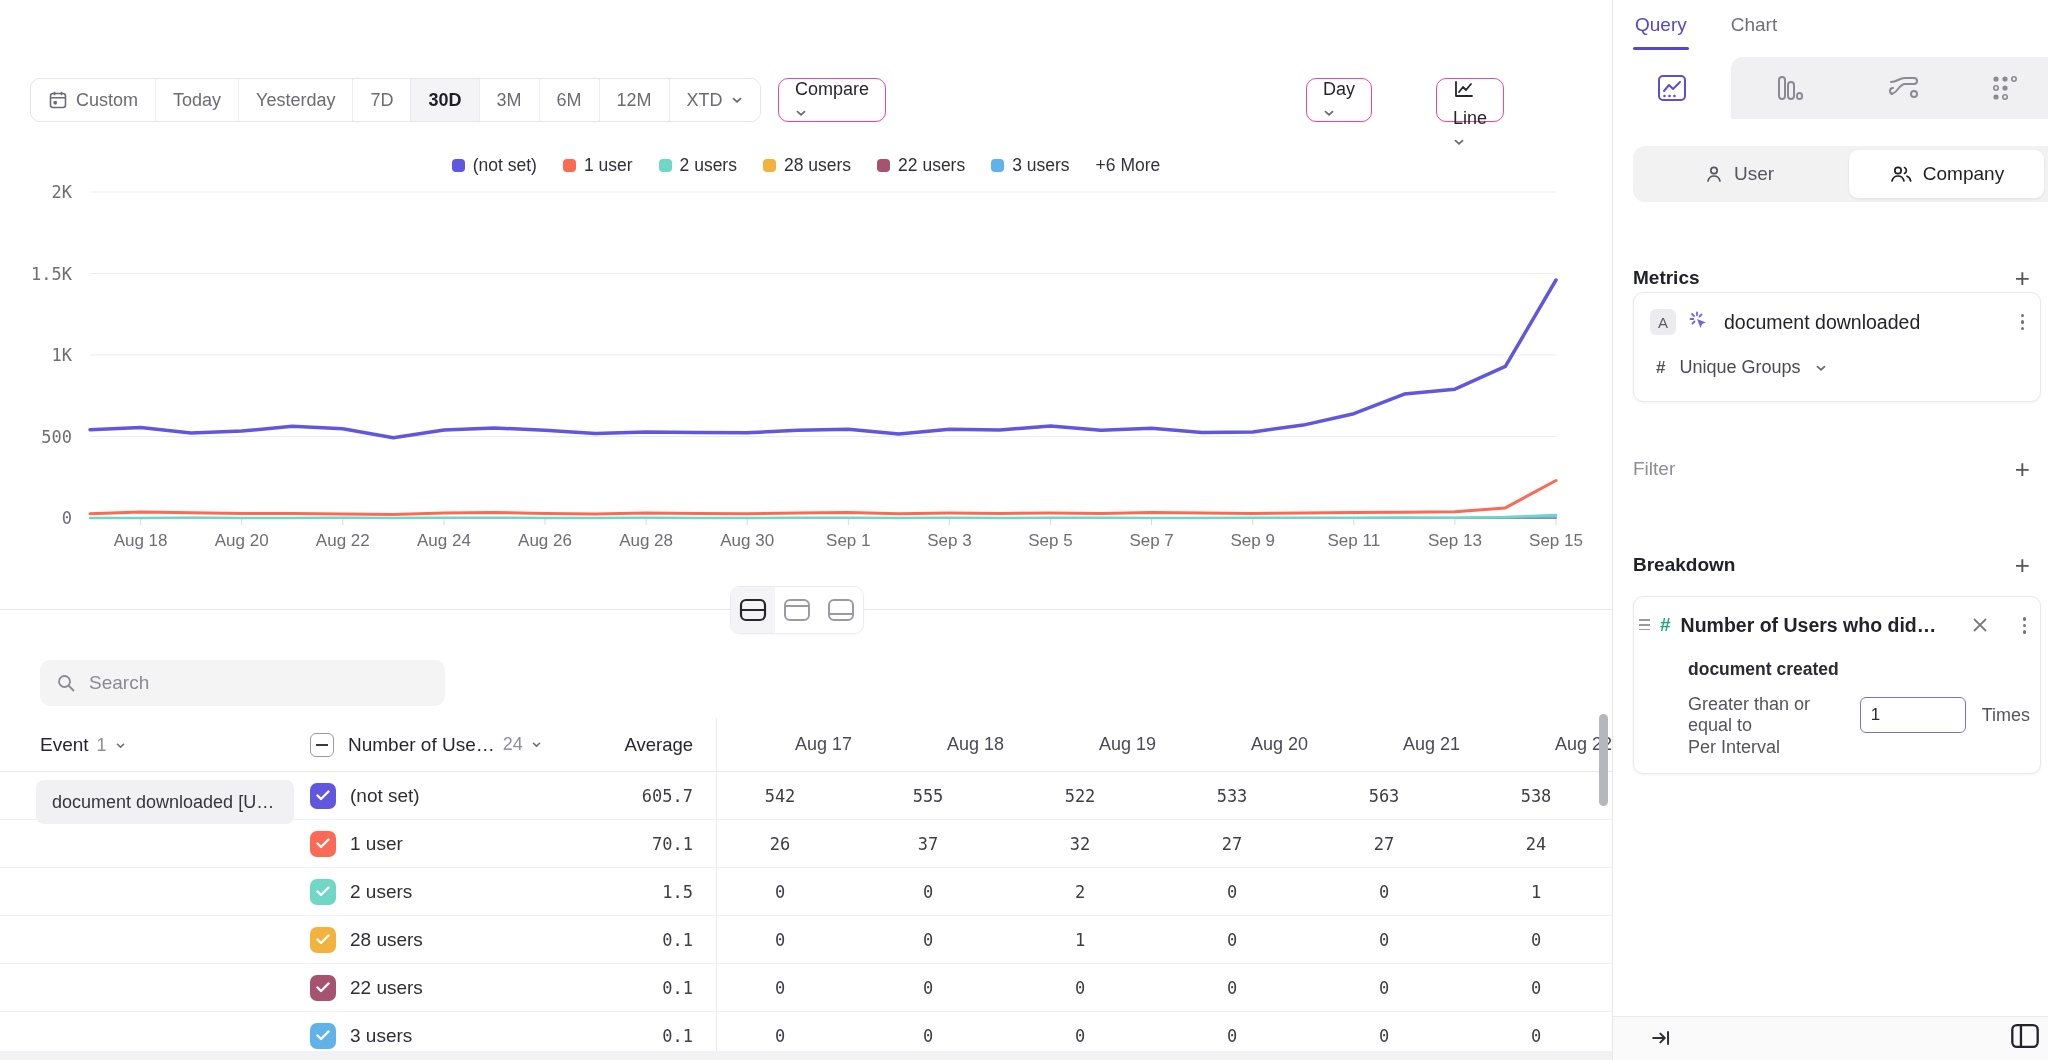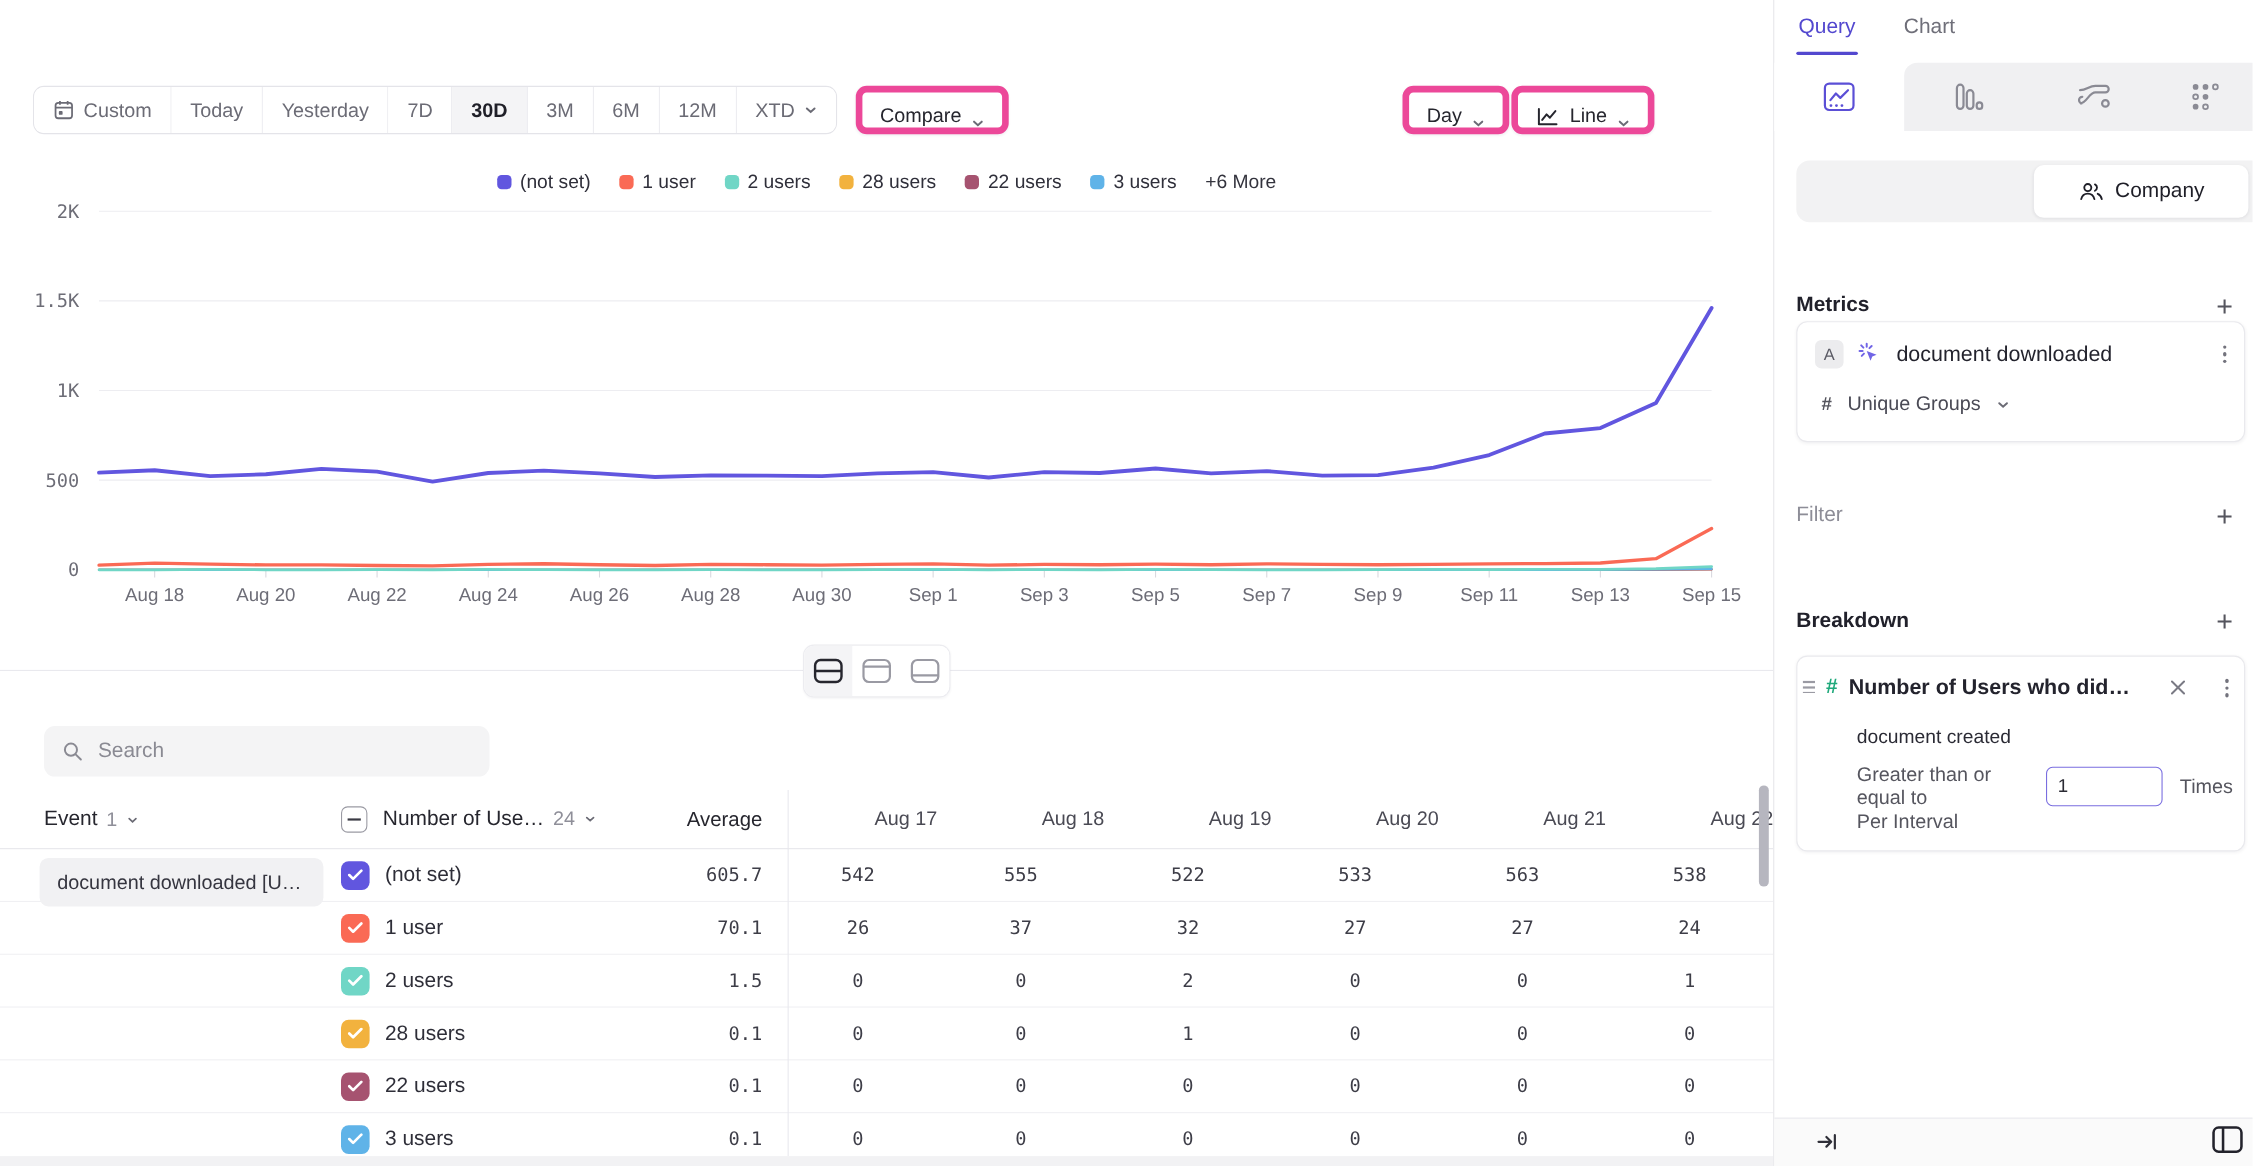--- a/index.html
+++ b/index.html
@@ -11,23 +11,23 @@
   .main { position:relative; width:1612px; height:1060px; overflow:hidden; flex:none; }
 
   
   .toolbar-row { position:absolute; top:78px; left:30px; right:20px; height:44px; }
   .range-group { position:absolute; left:0; top:0; height:44px; display:flex; align-items:stretch;
     border:1px solid #e4e4e9; border-radius:10px; background:#fff; overflow:hidden; }
   .range-btn { display:flex; align-items:center; gap:8px; padding:0 17px; background:#fff; border:none;
     border-right:1px solid #ededf1; font-family:inherit; font-size:18px; color:#6b6b75; cursor:pointer; white-space:nowrap; }
   .range-btn:last-child { border-right:none; }
   .range-btn.active { background:#f4f4f6; color:#1f1f28; font-weight:700; }
-  .btn { display:inline-flex; align-items:flex-end; gap:9px; height:44px; padding:0 16px; background:#fff;
-    border:6px solid #ec4899; border-radius:10px; box-shadow:0 1px 2px rgba(25,25,50,.05);
-    font-family:inherit; font-size:18px; font-weight:500; color:#26262e; cursor:pointer; white-space:nowrap; }
+  .btn { display:inline-flex; align-items:flex-start; gap:9px; height:44px; padding:0 16px; background:#fff;
+    border:1px solid #ec4899; border-radius:10px; box-shadow:0 1px 2px rgba(25,25,50,.05);
+    font-family:inherit; font-size:18px; font-weight:500; color:#26262e; cursor:pointer; white-space:nowrap;flex-direction:column; }
   .compare-btn { position:absolute; left:748px; top:0; }
   .day-btn { position:absolute; right:220px; top:0;margin-left:40px; }
   .line-btn { position:absolute; right:88px; top:0; }
   .chev { display:inline-flex; color:#6b6b75; }
 
   
   .legend { position:absolute; top:155px; left:0; width:1612px; display:flex; justify-content:center; gap:26px; align-items:center; }
   .legend-item { display:inline-flex; align-items:center; gap:8px; font-size:17.5px; color:#2f2f3a; }
   .legend-chip { width:13px; height:13px; border-radius:4px; flex:none; }
   .legend-more { font-size:17.5px; color:#33333d; }
@@ -111,21 +111,21 @@
   .hash { font-size:17px; color:#55555e; font-weight:700; }
   .m-measure { font-size:18px; color:#4a4a55; }
 
   .bd-card { top:596px; height:178px; }
   .bd-handle { position:absolute; left:5px; top:22px; display:flex; flex-direction:column; gap:3px; }
   .bd-handle i { width:11px; height:1.8px; background:#9a9aa3; display:block; }
   .bd-row1 { position:absolute; top:16px; left:26px; right:10px; display:flex; align-items:center; gap:10px; }
   .hash-green { font-size:19px; font-weight:700; color:#1fa97b; }
   .bd-title { font-size:19.5px; font-weight:600; color:#23232d; flex:1; }
   .close-x { display:flex; padding:3px; cursor:pointer; margin-right:18px; }
-  .bd-event { position:absolute; top:62px; left:54px; font-size:17.5px; font-weight:400; color:#2a2a34;text-align:center; }
+  .bd-event { position:absolute; top:62px; left:54px; font-size:17.5px; font-weight:700; color:#2a2a34;text-align:center; }
   .bd-cond { position:absolute; top:97px; left:54px; right:10px; display:flex; align-items:center; }
   .bd-cond .txt { font-size:18px; color:#55555e; }
   .times-input { margin-left:14px; width:106px; height:36px; border:1.5px solid #7a6ee0; border-radius:6px;
     font-family:inherit; font-size:17px; color:#2a2a33; padding:0 10px; outline:none; }
   .bd-cond .unit { margin-left:16px; font-size:18px; color:#55555e; }
   .bd-per { position:absolute; top:140px; left:54px; font-size:18px; color:#55555e; }
 
   .p-bottom { position:absolute; left:0; right:0; bottom:0; height:44px; background:#fafafa; border-top:1px solid #e9e9ee; }
   .collapse-btn { position:absolute; left:38px; top:11px; cursor:pointer; }
   .panel-toggle-btn { position:absolute; right:8px; top:5px; cursor:pointer; }
@@ -513,20 +513,29 @@
               <circle cx="6" cy="15" r="2.2" fill="none" stroke="#8a8a94" stroke-width="1.6"></circle>
               <circle cx="15" cy="15" r="2.6"></circle>
               <circle cx="6" cy="24" r="2.6"></circle>
               <circle cx="15" cy="24" r="2.2" fill="none" stroke="#8a8a94" stroke-width="1.6"></circle>
             </svg>
         </span>
       </div>
     </div>
 
     <div class="seg">
+      <div class="seg-opt seg-user">
+        <span style="display:inline-flex">
+          <svg width="20" height="20" viewBox="0 0 20 20" fill="none" stroke="#55555e" stroke-width="1.7" stroke-linecap="round">
+              <circle cx="10" cy="6.5" r="3.2"></circle>
+              <path d="M4 17c.8-3.4 3.2-5 6-5s5.2 1.6 6 5"></path>
+            </svg>
+        </span>
+        <span>User</span>
+      </div>
       <div class="seg-opt seg-company">
         <span style="display:inline-flex">
           <svg width="24" height="20" viewBox="0 0 24 20" fill="none" stroke="#1f1f28" stroke-width="1.7" stroke-linecap="round">
               <circle cx="9" cy="6.5" r="3.2"></circle>
               <path d="M3 17c.8-3.4 3.2-5 6-5s5.2 1.6 6 5"></path>
               <path d="M15.5 3.6a3.2 3.2 0 0 1 0 5.8M18 12.2c2 .7 3.2 2.3 3.7 4.8"></path>
             </svg>
         </span>
         <span>Company</span>
       </div>

